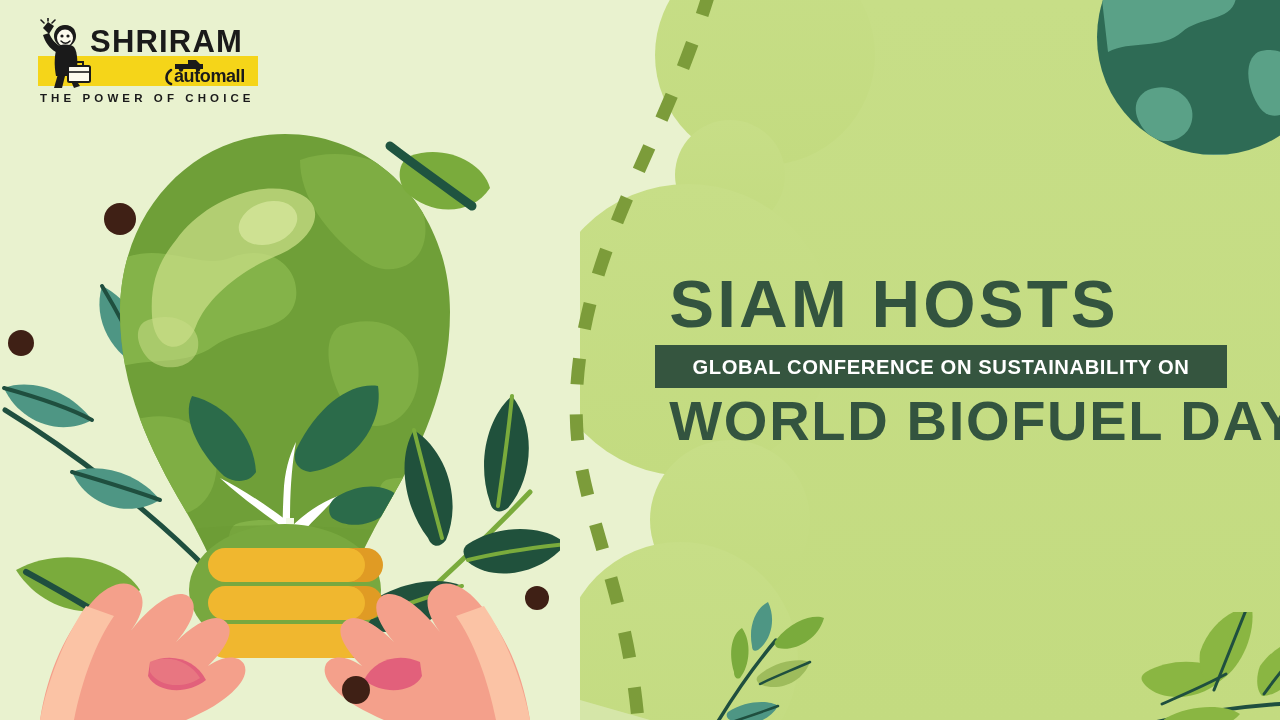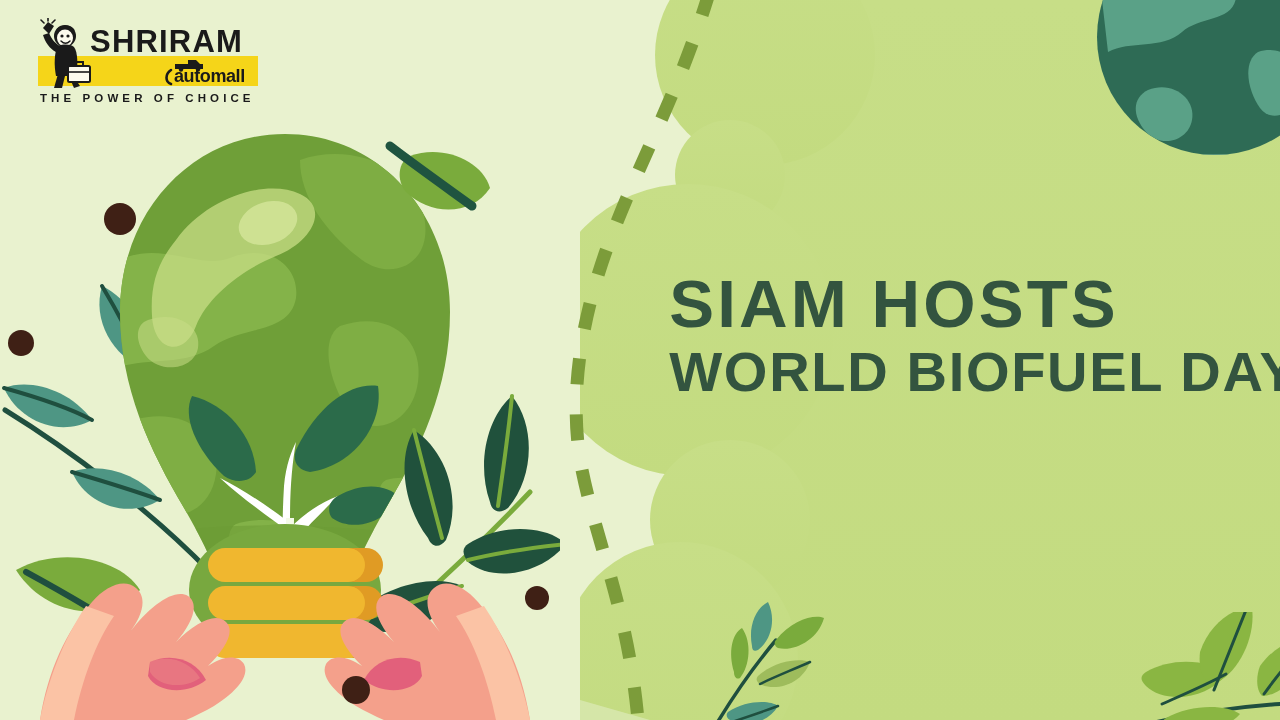--- a/index.html
+++ b/index.html
@@ -226,20 +226,23 @@
         <path d="M58 178 C 82 168, 106 186, 102 208 C 98 230, 70 236, 56 220
                  C 42 204, 42 186, 58 178 Z" fill="#5aa187"></path>
 
         <path d="M-10 214 C 60 252, 190 252, 262 212 L262 260 L-10 260 Z" fill="#6fa88f" opacity="0.85"></path>
       </g>
     </svg>
   </div>
 
   <div class="headline-block">
     <div class="head-line-1">SIAM HOSTS</div>
+    <div class="head-banner">
+      <span class="head-banner-text">GLOBAL CONFERENCE ON SUSTAINABILITY ON</span>
+    </div>
     <div class="head-line-3">WORLD BIOFUEL DAY</div>
   </div>
 
   <div class="bulb-art">
     <svg viewBox="0 0 560 600" xmlns="http://www.w3.org/2000/svg">
       <defs>
         <clipPath id="bulbClip">
           <path d="M285 14 C 378 14, 450 92, 450 192
                    C 450 268, 420 330, 386 388
                    C 364 426, 352 452, 348 478

